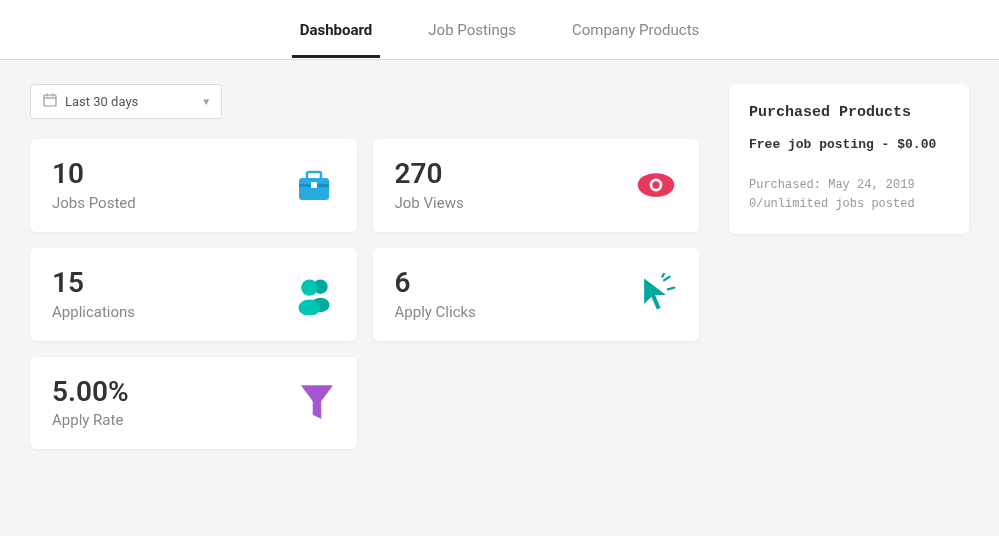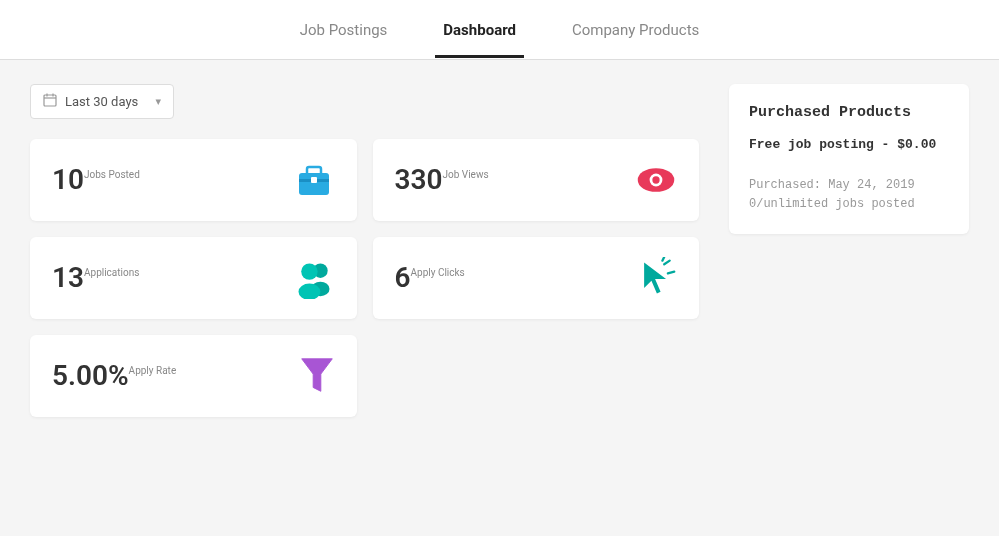--- a/index.html
+++ b/index.html
@@ -57,21 +57,21 @@
       flex: 1;
     }
 
     .date-filter {
       display: flex;
       align-items: center;
       background: #fff;
       border: 1px solid #ddd;
       border-radius: 4px;
       padding: 8px 12px;
-      width: 144px;
+      width: 192px;
       cursor: pointer;
       gap: 8px;
       margin-bottom: 20px;
     }
 
     .date-filter-icon {
       color: #999;
       font-size: 14px;
     }
 
@@ -98,32 +98,32 @@
       padding: 20px 22px;
       display: flex;
       align-items: center;
       justify-content: space-between;
       box-shadow: 0 1px 3px rgba(0,0,0,0.06);
       min-width: 200px;
     }
 
     .stat-info {
       display: flex;
-      flex-direction: row;
+      flex-direction: column;
     }
 
     .stat-number {
       font-size: 28px;
       font-weight: 600;
       color: #333;
       line-height: 1.1;
     }
 
     .stat-label {
-      font-size: 10px;
+      font-size: 15px;
       color: #888;
       margin-top: 4px;
     }
 
     .stat-icon {
       font-size: 38px;
       display: flex;
       align-items: center;
       justify-content: center;
     }
@@ -175,22 +175,22 @@
       width: 42px; height: 42px;
     }
     .funnel-svg {
       width: 36px; height: 42px;
     }
   </style>
 </head>
 <body>
 
 <nav class="nav-bar">
+  <a class="nav-item active">Dashboard</a>
   <a class="nav-item">Job Postings</a>
-  <a class="nav-item active">Dashboard</a>
   <a class="nav-item">Company Products</a>
 </nav>
 
 <div class="main-content">
 
   <div class="left-panel">
 
     <div class="date-filter">
       <span class="date-filter-icon">
         <svg width="14" height="14" viewBox="0 0 14 14" fill="none">
@@ -216,35 +216,35 @@
             <rect x="6" y="14" width="30" height="22" rx="3" fill="#29abe2"></rect>
             <rect x="14" y="8" width="14" height="8" rx="2" fill="none" stroke="#29abe2" stroke-width="2.5"></rect>
             <rect x="6" y="20" width="30" height="3" fill="#1a8fc4"></rect>
             <rect x="18" y="18" width="6" height="6" rx="1" fill="#fff"></rect>
           </svg>
         </div>
       </div>
 
       <div class="stat-card">
         <div class="stat-info">
-          <span class="stat-number">330</span>
+          <span class="stat-number">270</span>
           <span class="stat-label">Job Views</span>
         </div>
         <div class="stat-icon">
           <svg class="eye-svg" viewBox="0 0 46 38" fill="none">
             <ellipse cx="23" cy="19" rx="20" ry="13" fill="#e8395a"></ellipse>
             <circle cx="23" cy="19" r="7" fill="#fff"></circle>
             <circle cx="23" cy="19" r="4" fill="#e8395a"></circle>
           </svg>
         </div>
       </div>
 
       <div class="stat-card">
         <div class="stat-info">
-          <span class="stat-number">13</span>
+          <span class="stat-number">15</span>
           <span class="stat-label">Applications</span>
         </div>
         <div class="stat-icon">
           <svg class="people-svg" viewBox="0 0 46 42" fill="none">
 
             <circle cx="30" cy="13" r="8" fill="#00a99d"></circle>
             <ellipse cx="30" cy="33" rx="10" ry="8" fill="#00a99d"></ellipse>
 
             <circle cx="18" cy="14" r="9" fill="#00c4b4"></circle>
             <ellipse cx="18" cy="36" rx="12" ry="9" fill="#00c4b4"></ellipse>

